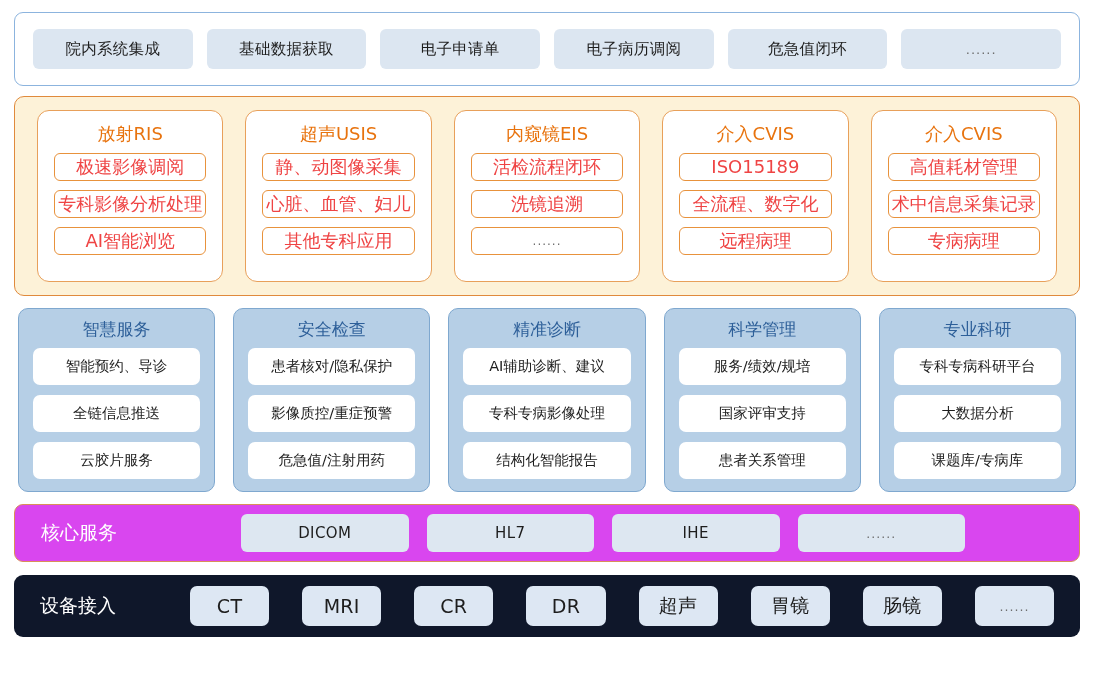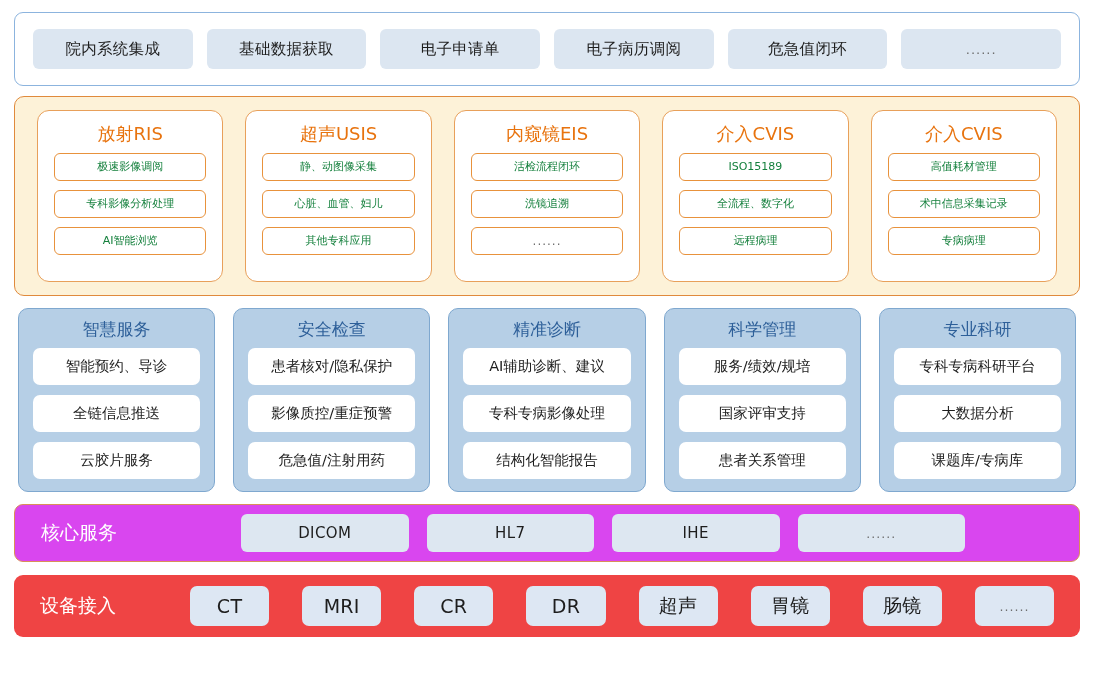--- a/index.html
+++ b/index.html
@@ -100,22 +100,22 @@
   }
   .specialty-item {
     box-sizing: border-box;
     height: 28px;
     border: 1.3px solid #e8923c;
     border-radius: 6px;
     background: #ffffff;
     display: flex;
     align-items: center;
     justify-content: center;
-    font-size: 11px;
-    color: #15803d;
+    font-size: 18px;
+    color: #ef4444;
     white-space: nowrap;
   }
   .specialty-item.is-ellipsis {
     color: #6e6e6e;
     letter-spacing: 1px;
     font-size: 12px;
   }
 
   
   .capability-row {
@@ -210,21 +210,21 @@
     color: #6e6e6e;
     letter-spacing: 1px;
     font-size: 12.5px;
   }
 
   
   .device-bar {
     box-sizing: border-box;
     margin-top: 13px;
     height: 62px;
-    background: #ef4444;
+    background: #0f172a;
     border-radius: 9px;
     display: flex;
     align-items: center;
     padding: 0 20px;
     flex: none;
   }
   .device-label {
     font-size: 19px;
     color: #ffffff;
     width: 150px;

